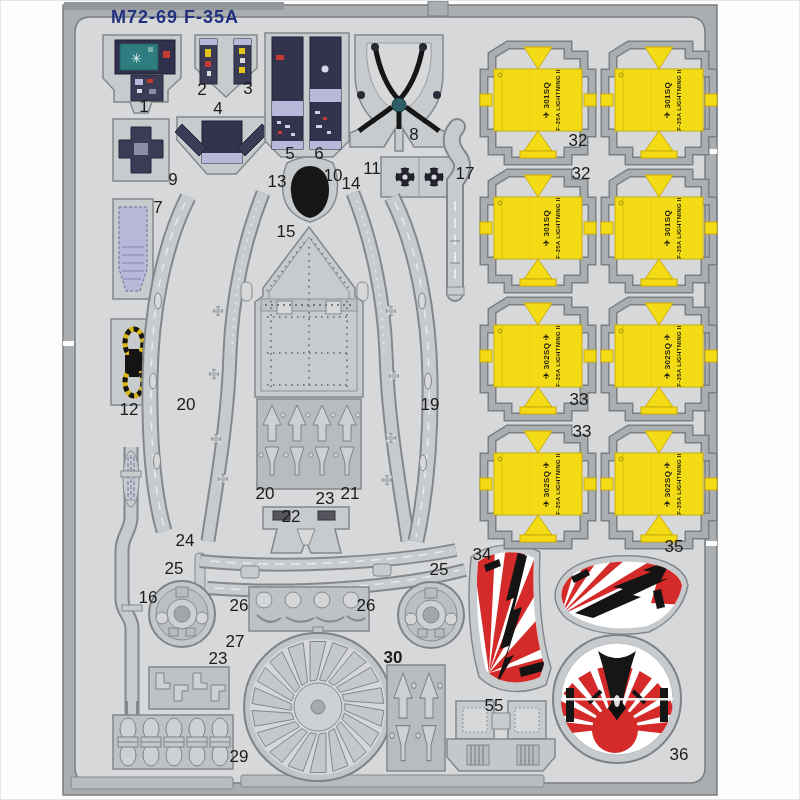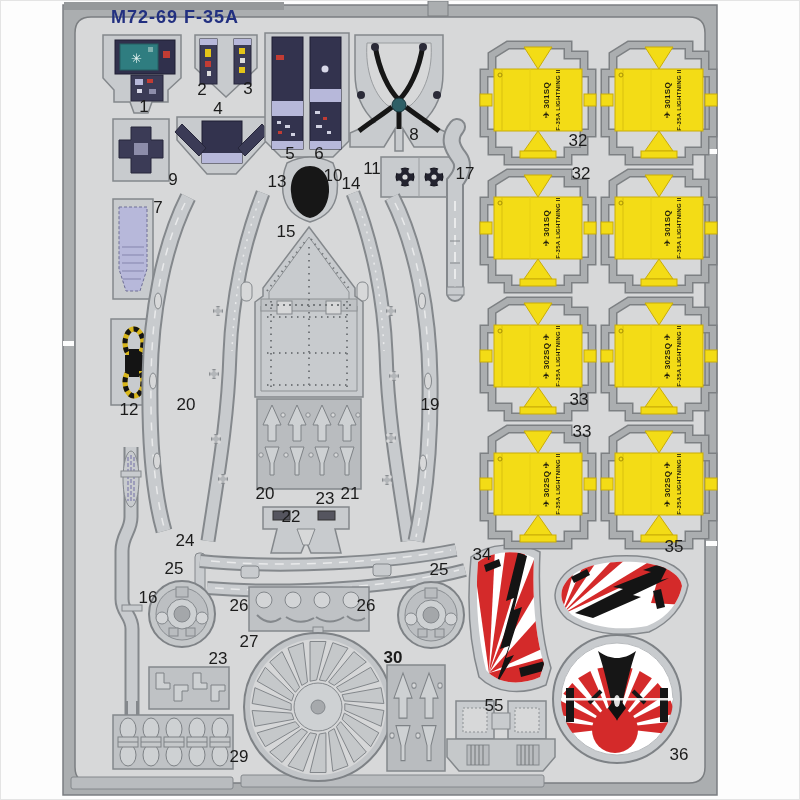--- a/index.html
+++ b/index.html
@@ -603,21 +603,21 @@
       <div class="plabel" style="left: 429px; top: 404px;">19</div>
       <div class="plabel" style="left: 264px; top: 493px;">20</div>
       <div class="plabel" style="left: 349px; top: 493px;">21</div>
       <div class="plabel" style="left: 290px; top: 516px;">22</div>
       <div class="plabel" style="left: 324px; top: 498px;">23</div>
       <div class="plabel" style="left: 184px; top: 540px;">24</div>
       <div class="plabel" style="left: 173px; top: 568px;">25</div>
       <div class="plabel" style="left: 438px; top: 569px;">25</div>
       <div class="plabel" style="left: 238px; top: 605px;">26</div>
       <div class="plabel" style="left: 365px; top: 605px;">26</div>
-      <div class="plabel" style="left: 248px; top: 641px;">27</div>
+      <div class="plabel" style="left: 234px; top: 641px;">27</div>
       <div class="plabel" style="left: 217px; top: 658px;">23</div>
       <div class="plabel" style="left: 238px; top: 756px;">29</div>
       <div class="plabel" style="left: 392px; top: 657px; font-weight: bold;">30</div>
       <div class="plabel" style="left: 493px; top: 705px;">55</div>
       <div class="plabel" style="left: 577px; top: 140px;">32</div>
       <div class="plabel" style="left: 580px; top: 173px;">32</div>
       <div class="plabel" style="left: 578px; top: 399px;">33</div>
       <div class="plabel" style="left: 581px; top: 431px;">33</div>
       <div class="plabel" style="left: 481px; top: 554px;">34</div>
       <div class="plabel" style="left: 673px; top: 546px;">35</div>

